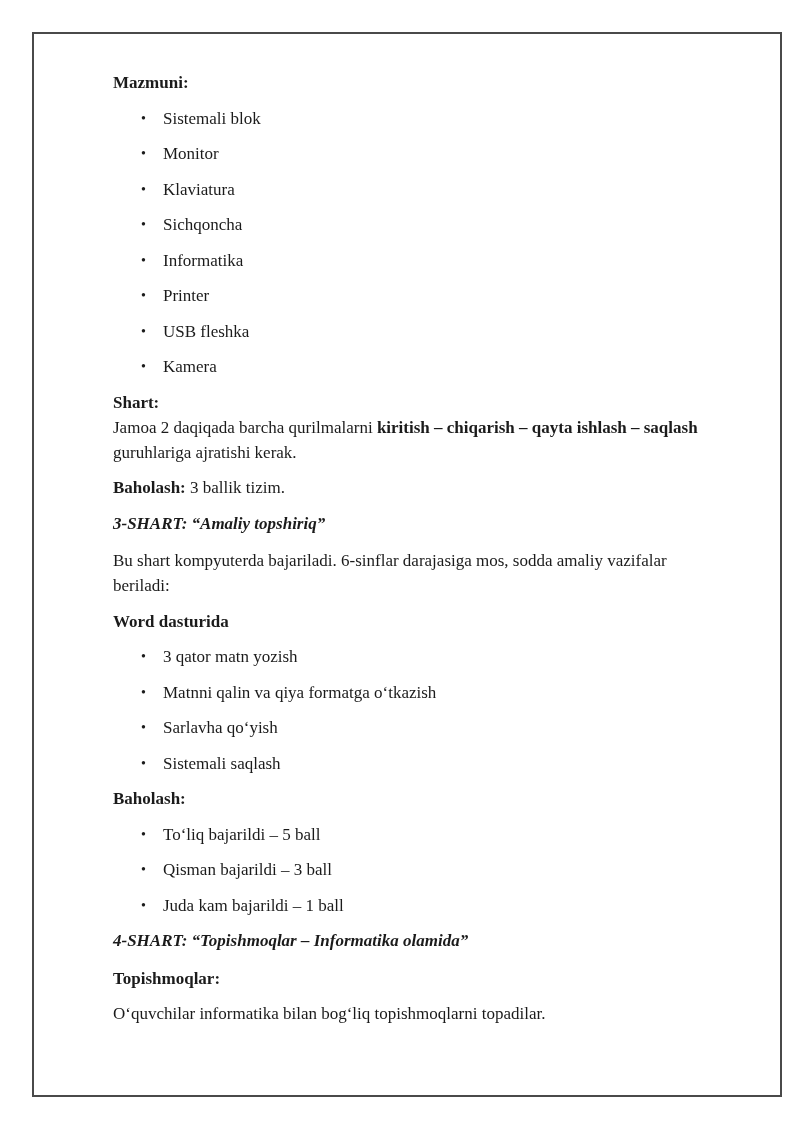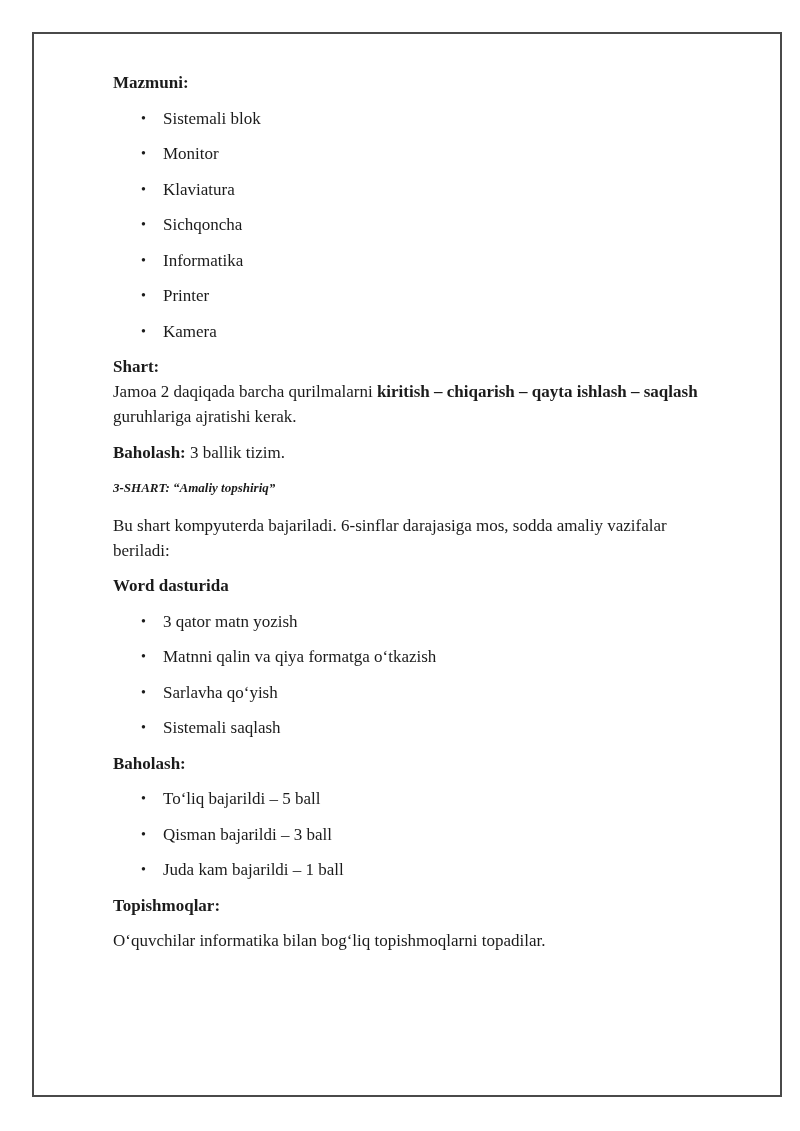--- a/index.html
+++ b/index.html
@@ -26,21 +26,21 @@
     position: absolute;
     left: 79px;
     top: 36px;
     width: 620px;
     font-size: 17px;
     line-height: 25px;
   }
   .content p { margin: 0 0 10.5px 0; }
   .content h3 {
     margin: 0 0 12.5px 0;
-    font-size: 13px;
+    font-size: 17px;
     line-height: 25px;
     font-weight: bold;
     font-style: italic;
   }
   .bold-label { font-weight: bold; }
   .preline { white-space: pre-line; }
   ul.doc-list {
     list-style: none;
     margin: 0;
     padding: 0 0 0 50px;
@@ -68,20 +68,21 @@
 
       <p><strong class="bold-label">Mazmuni:</strong><br></p>
 
       <ul class="doc-list">
         <li>Sistemali blok</li>
         <li>Monitor</li>
         <li>Klaviatura</li>
         <li>Sichqoncha</li>
         <li>Informatika</li>
         <li>Printer</li>
+        <li>USB fleshka</li>
         <li>Kamera</li>
       </ul>
 
       <p><strong class="bold-label">Shart:</strong><br><span>Jamoa 2 daqiqada barcha qurilmalarni </span><strong class="bold-label">kiritish – chiqarish – qayta ishlash – saqlash</strong><span> guruhlariga ajratishi kerak.</span></p>
 
       <p><strong class="bold-label">Baholash:</strong><span> 3 ballik tizim.</span></p>
 
       <h3>3-SHART: “Amaliy topshiriq”</h3>
 
       <p class="preline">Bu shart kompyuterda bajariladi. 6-sinflar darajasiga mos, sodda amaliy vazifalar
@@ -97,20 +98,21 @@
       </ul>
 
       <p><strong class="bold-label">Baholash:</strong></p>
 
       <ul class="doc-list">
         <li>To‘liq bajarildi – 5 ball</li>
         <li>Qisman bajarildi – 3 ball</li>
         <li>Juda kam bajarildi – 1 ball</li>
       </ul>
 
+      <h3>4-SHART: “Topishmoqlar – Informatika olamida”</h3>
 
       <p><strong class="bold-label">Topishmoqlar:</strong></p>
 
       <p>O‘quvchilar informatika bilan bog‘liq topishmoqlarni topadilar.</p>
 
     </div>
   </div>
 </div>
 
 </body></html>

